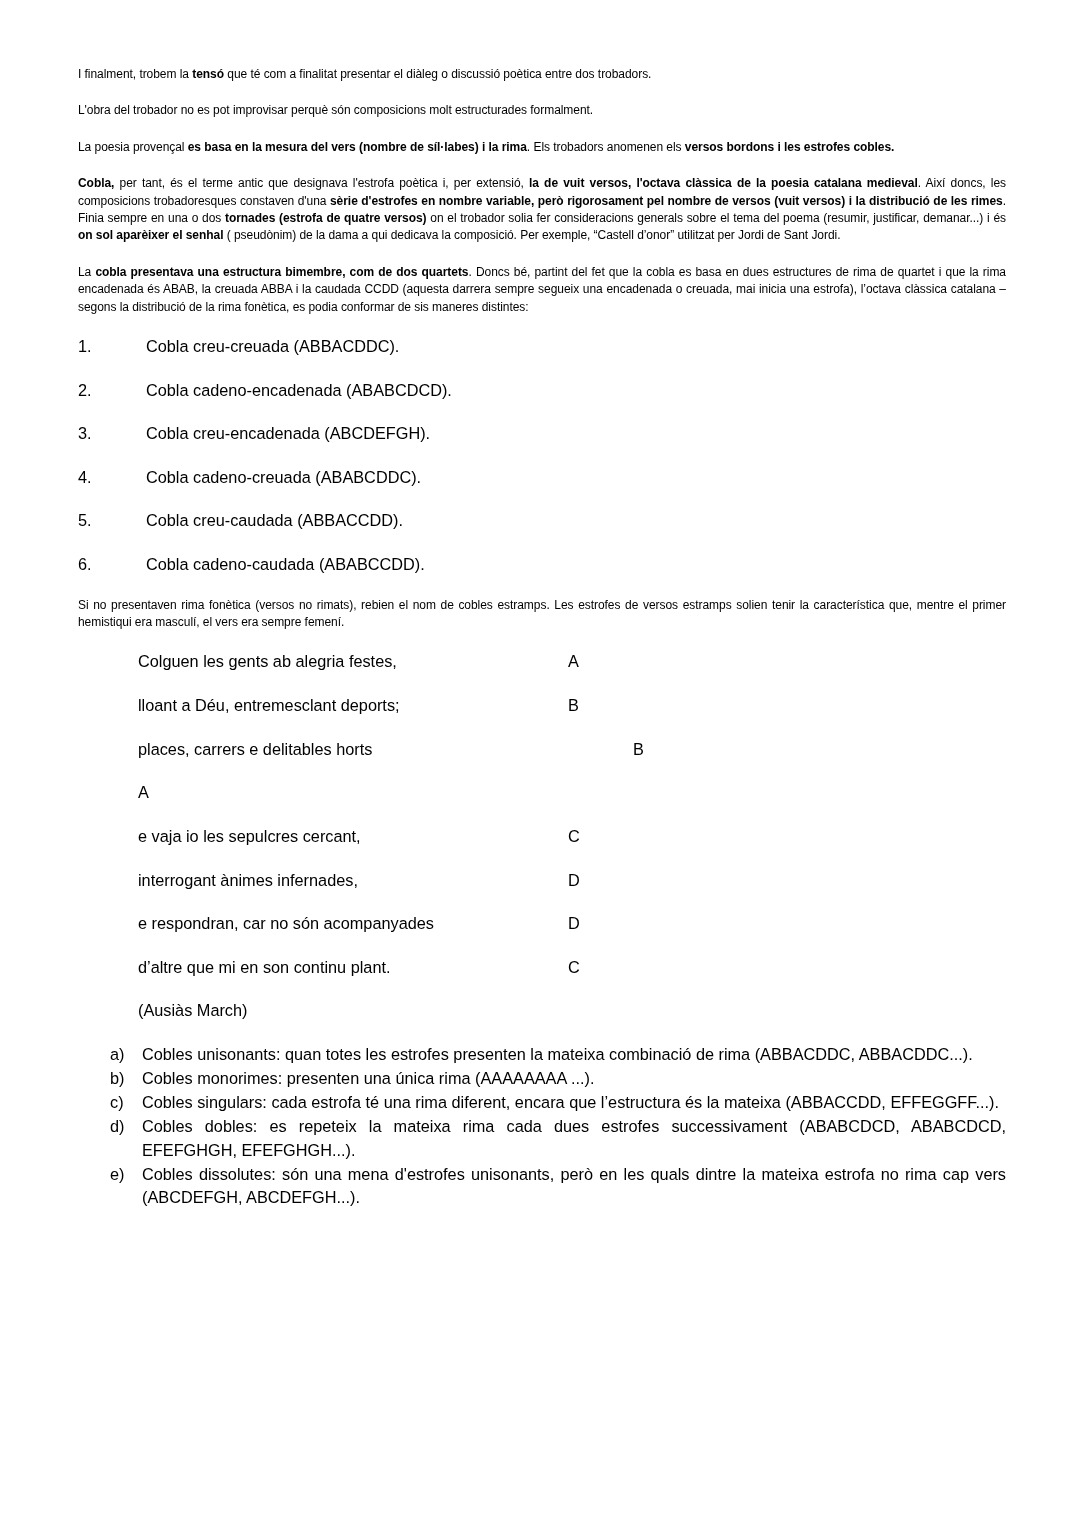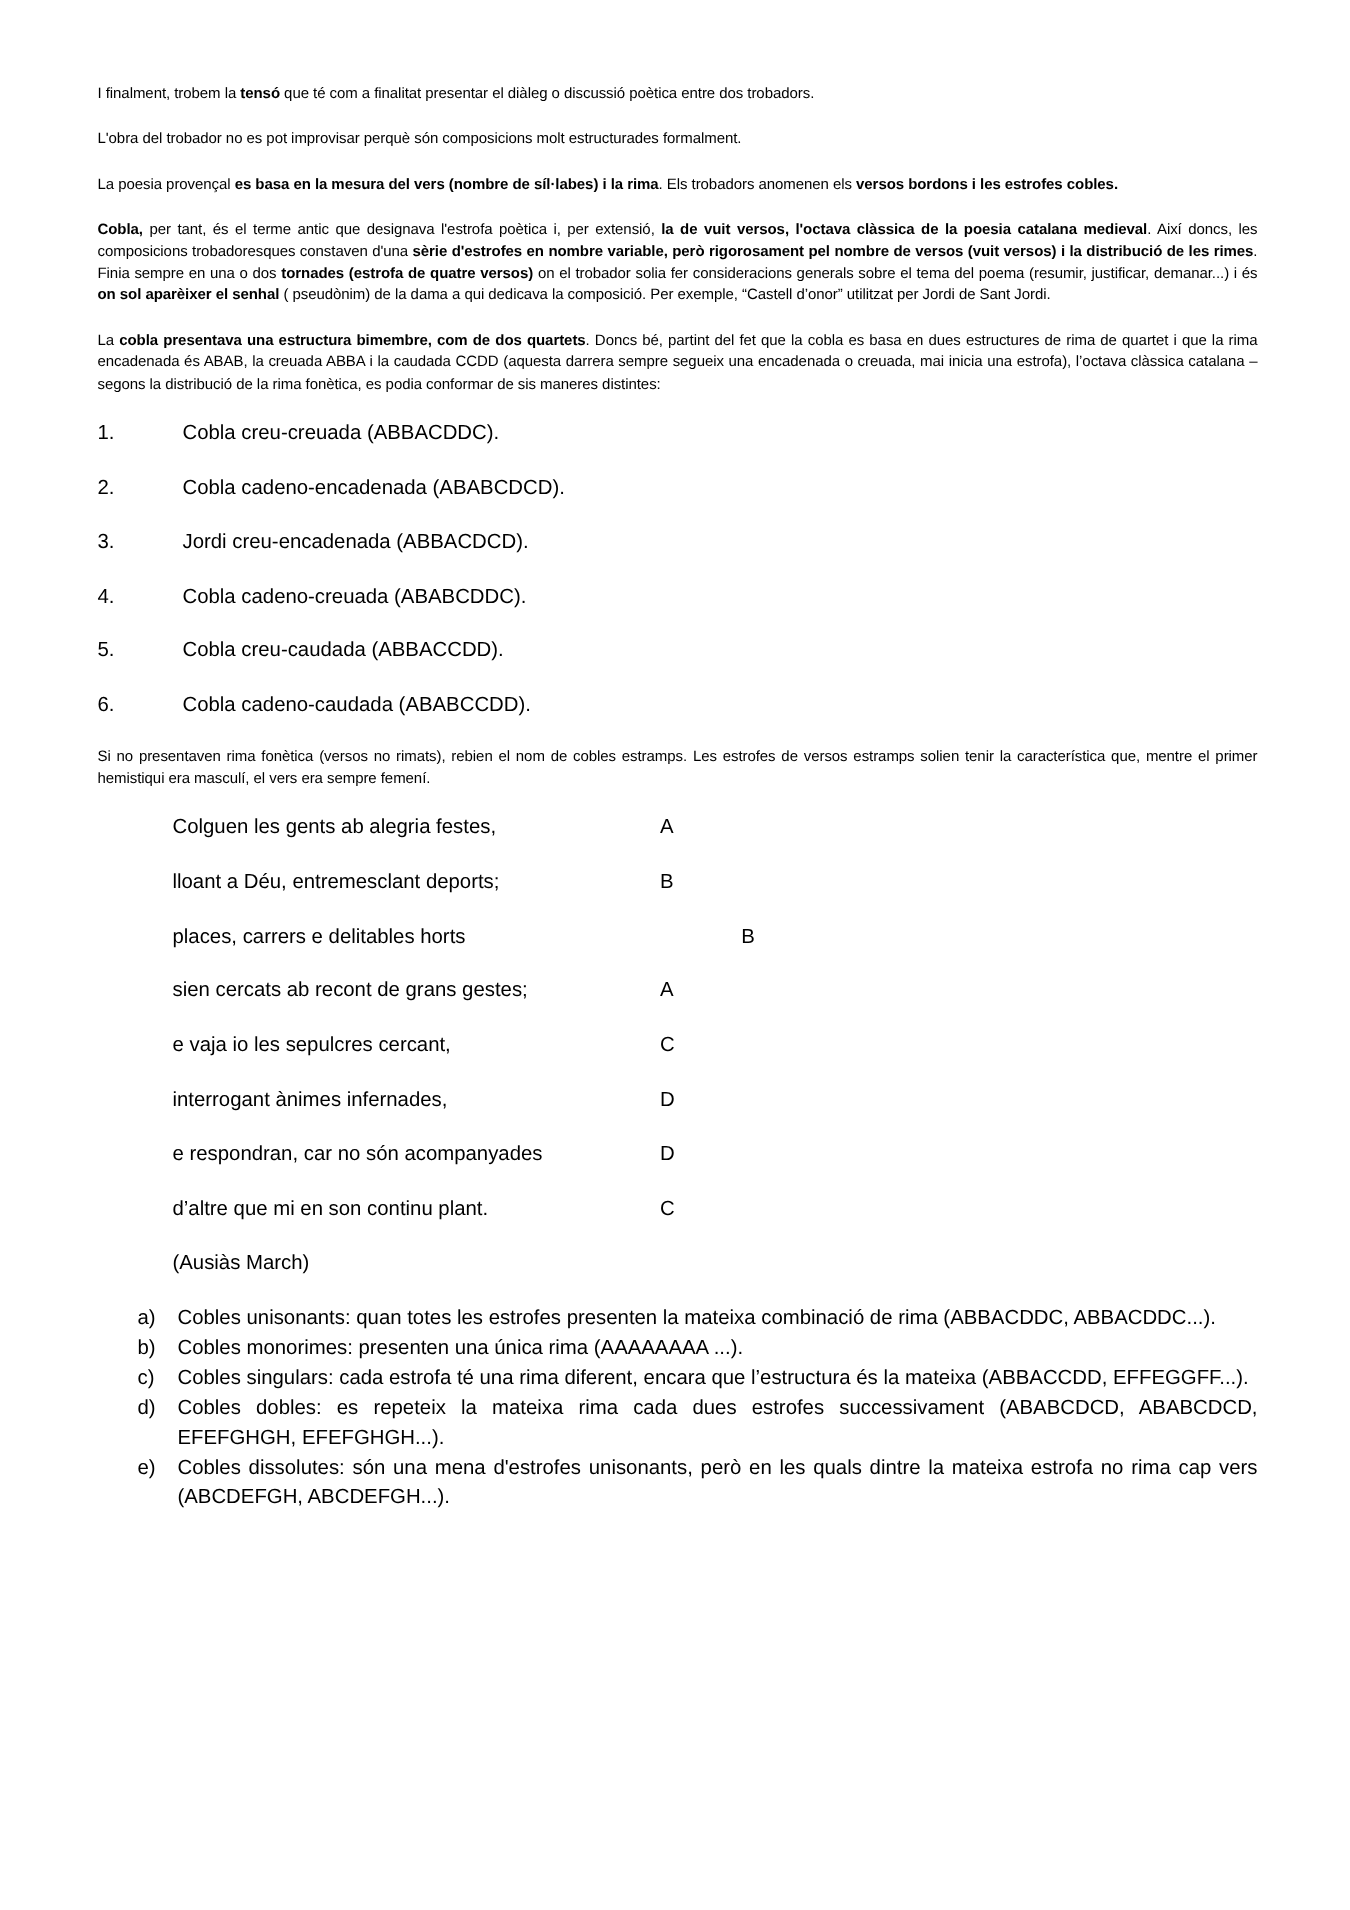--- a/index.html
+++ b/index.html
@@ -71,20 +71,21 @@
     margin: 0 0 12px 0;
     padding: 0;
     list-style: none;
   }
   .poem .verse-row {
     display: flex;
     font-size: 16.3px;
     line-height: 1.45;
     margin-bottom: 20px;
     padding-left: 60px;
+    gap: 40px;
   }
   .poem .verse-text {
     width: 390px;
     flex: 0 0 390px;
   }
   .poem .rhyme {
     width: 30px;
     flex: 0 0 30px;
   }
   .poem .rhyme.shift {
@@ -141,21 +142,21 @@
       <li>
           <span class="marker">1.</span>
           <span>Cobla creu-creuada (ABBACDDC).</span>
         </li>
       <li>
           <span class="marker">2.</span>
           <span>Cobla cadeno-encadenada (ABABCDCD).</span>
         </li>
       <li>
           <span class="marker">3.</span>
-          <span>Jordi creu-encadenada (ABBACDCD).</span>
+          <span>Cobla creu-encadenada (ABCDEFGH).</span>
         </li>
       <li>
           <span class="marker">4.</span>
           <span>Cobla cadeno-creuada (ABABCDDC).</span>
         </li>
       <li>
           <span class="marker">5.</span>
           <span>Cobla creu-caudada (ABBACCDD).</span>
         </li>
       <li>
@@ -174,21 +175,20 @@
         </div>
       <div class="verse-row">
           <span class="verse-text">lloant a Déu, entremesclant deports;</span>
           <span class="rhyme">B</span>
         </div>
       <div class="verse-row">
           <span class="verse-text">places, carrers e delitables horts</span>
           <span class="rhyme shift">B</span>
         </div>
       <div class="verse-row">
-          <span class="verse-text">sien cercats ab recont de grans gestes;</span>
           <span class="rhyme">A</span>
         </div>
       <div class="verse-row">
           <span class="verse-text">e vaja io les sepulcres cercant,</span>
           <span class="rhyme">C</span>
         </div>
       <div class="verse-row">
           <span class="verse-text">interrogant ànimes infernades,</span>
           <span class="rhyme">D</span>
         </div>

